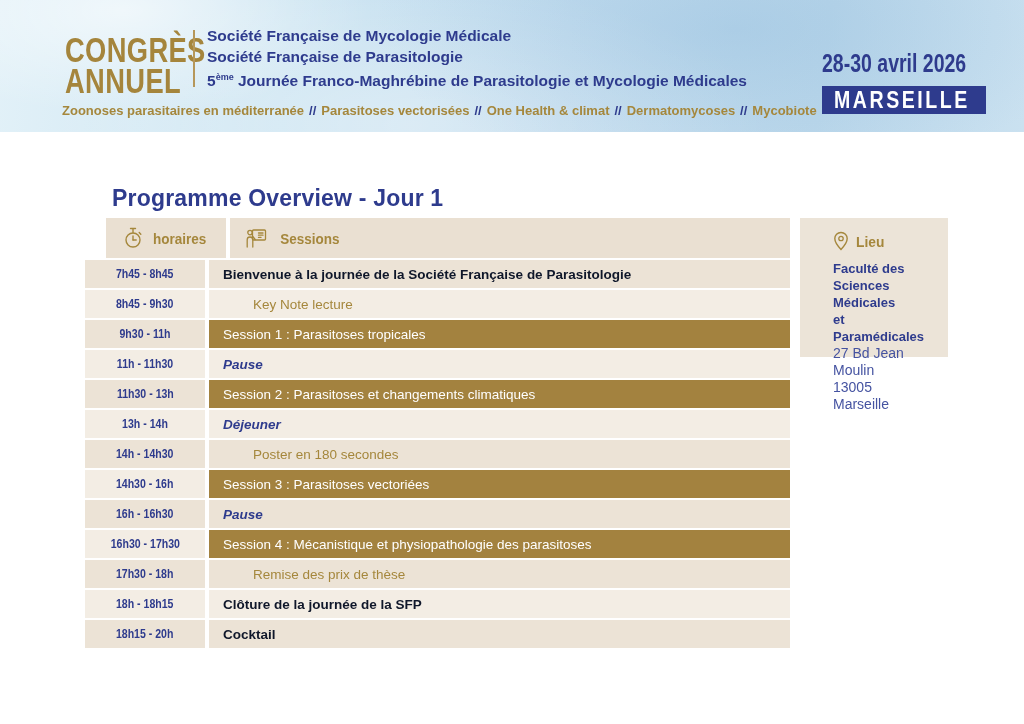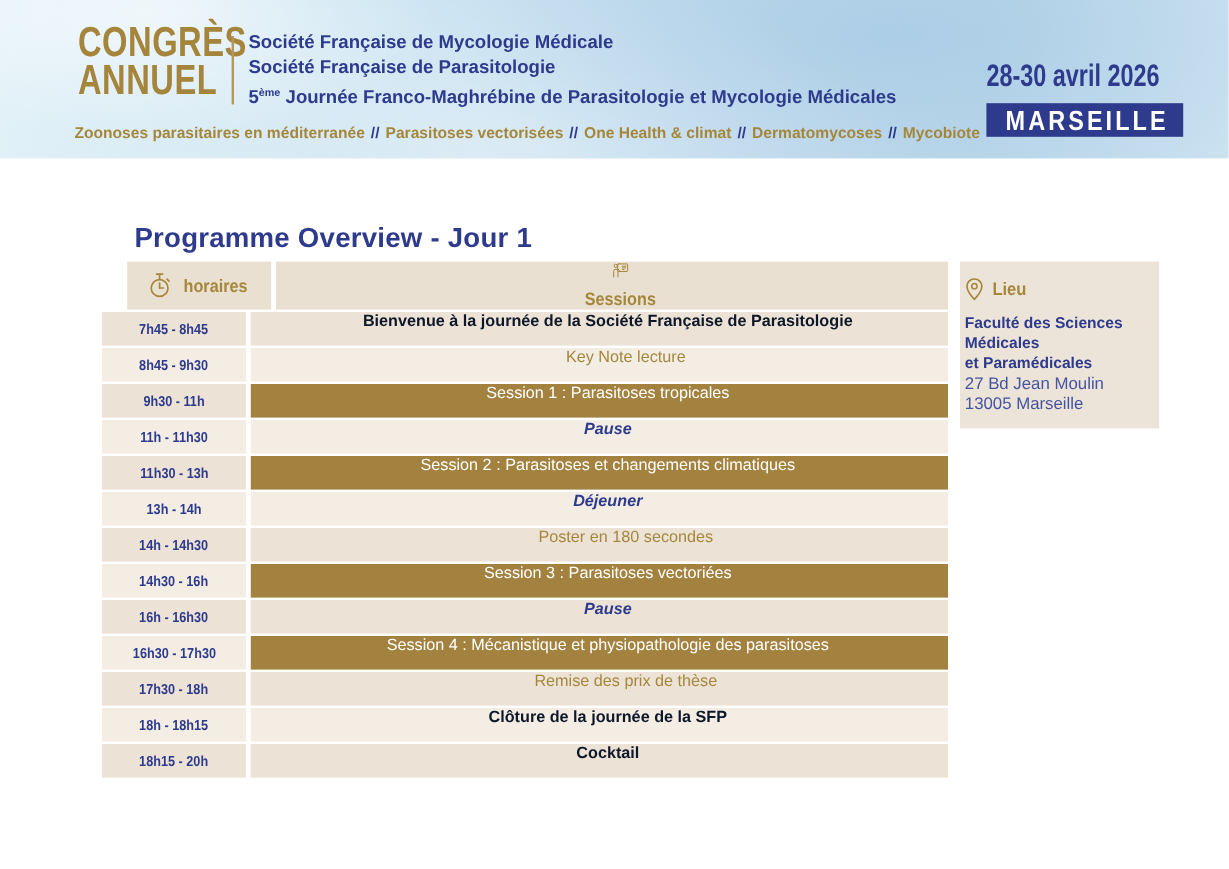--- a/index.html
+++ b/index.html
@@ -9,32 +9,32 @@
   }
   
   .band{
     position:absolute;left:0;top:0;width:1024px;height:132px;
     background:
       radial-gradient(ellipse 380px 160px at 12% 8%, rgba(255,255,255,0.60), rgba(255,255,255,0) 65%),
       radial-gradient(ellipse 520px 210px at 72% 22%, rgba(130,178,216,0.30), rgba(255,255,255,0) 70%),
       radial-gradient(ellipse 600px 240px at 40% 95%, rgba(255,255,255,0.35), rgba(255,255,255,0) 60%),
       linear-gradient(97deg,#e2f1f8 0%,#cde5f2 28%,#c2dcee 55%,#bcd8eb 80%,#cae1f0 100%);
   }
-  .logo{position:absolute;left:50px;top:20px;width:136px;text-align:center;color:#a5853c;}
+  .logo{position:absolute;left:50px;top:34px;width:136px;text-align:center;color:#a5853c;}
   .logo-line{display:block;font-size:35px;line-height:31px;font-weight:700;
     transform:scaleX(0.78);transform-origin:50% 50%;letter-spacing:0.5px;}
   .divider{position:absolute;left:193px;top:30px;width:2px;height:57px;background:#b6975a;}
   .societies{position:absolute;left:207px;top:26px;color:#2e3b8d;font-weight:700;
     font-size:15.5px;line-height:20.5px;white-space:nowrap;}
   .societies sup{font-size:9px;}
   .datecity{position:absolute;left:822px;top:48px;width:190px;}
   .date{font-size:26px;font-weight:700;color:#2e3b8d;white-space:nowrap;
     transform:scaleX(0.75);transform-origin:0 50%;}
   .citybox{margin-top:7px;width:164px;height:28px;background:#2e3b8d;color:#ffffff;
-    display:flex;align-items:center;justify-content:flex-end;}
+    display:flex;align-items:center;justify-content:flex-start;}
   .citybox span{font-size:23px;font-weight:700;letter-spacing:3px;
     transform:scaleX(0.85);white-space:nowrap;}
   .tags{position:absolute;left:62px;top:103px;font-size:13px;font-weight:700;
     color:#a5873c;white-space:nowrap;}
   .tag-sep{color:#2e3b8d;padding:0 5px;}
   
   .page-title{position:absolute;left:112px;top:170px;font-size:23px;font-weight:700;
     color:#2e3b8d;letter-spacing:0.2px;}
   .schedule{position:absolute;left:85px;top:218px;width:705px;}
   .sched-row{display:flex;margin-bottom:2px;}
@@ -43,28 +43,28 @@
   .cell-time{width:120px;flex:0 0 120px;display:flex;align-items:center;justify-content:center;}
   .cell-sess{flex:1;margin-left:4px;display:flex;align-items:center;padding-left:14px;}
   .head-row .cell-time,.head-row .cell-sess{background:#eae0d2;}
   .head-row .cell-time{gap:7px;margin-left:21px;}
   .head-row .cell-sess{gap:9px;}
   .col-label{color:#a5873c;font-weight:700;font-size:15px;transform:scaleX(0.9);white-space:nowrap;}
   .odd  .cell-time,.odd  .cell-sess{background:#ece3d6;text-align:center;}
   .even .cell-time,.even .cell-sess{background:#f3ede4;}
   .time-text{color:#2e3b8d;font-weight:700;font-size:12px;white-space:nowrap;
     transform:scaleX(0.88);}
-  .cell-sess{font-size:13.5px;flex-direction:column;}
+  .cell-sess{font-size:13.5px;}
   .t-strong .cell-sess{color:#0f172a;font-weight:700;}
   .t-gold   .cell-sess{color:#a5873c;font-weight:400;padding-left:44px;}
   .t-break  .cell-sess{color:#2e3b8d;font-weight:700;font-style:italic;}
   .t-session .cell-sess{background:#a3823f !important;color:#ffffff;font-weight:400;}
   
-  .venue{position:absolute;left:800px;top:218px;width:166px;height:139px;background:#ece4d8;
-    box-sizing:border-box;padding:13px 4px;}
+  .venue{position:absolute;left:800px;top:218px;width:148px;height:139px;background:#ece4d8;
+    box-sizing:border-box;padding:13px 33px;}
   .venue-head{display:flex;align-items:center;gap:7px;margin-bottom:9px;}
   .venue-label{color:#a5873c;font-weight:700;font-size:15px;transform:scaleX(0.92);transform-origin:0 50%;}
   .venue-name{color:#2e3b8d;font-weight:700;font-size:13px;line-height:17px;}
   .venue-addr{color:#4553a1;font-weight:400;font-size:14px;line-height:17px;}
   .ic{display:block;}
 </style>
 </head>
 <body>
 
 <div class="page">

